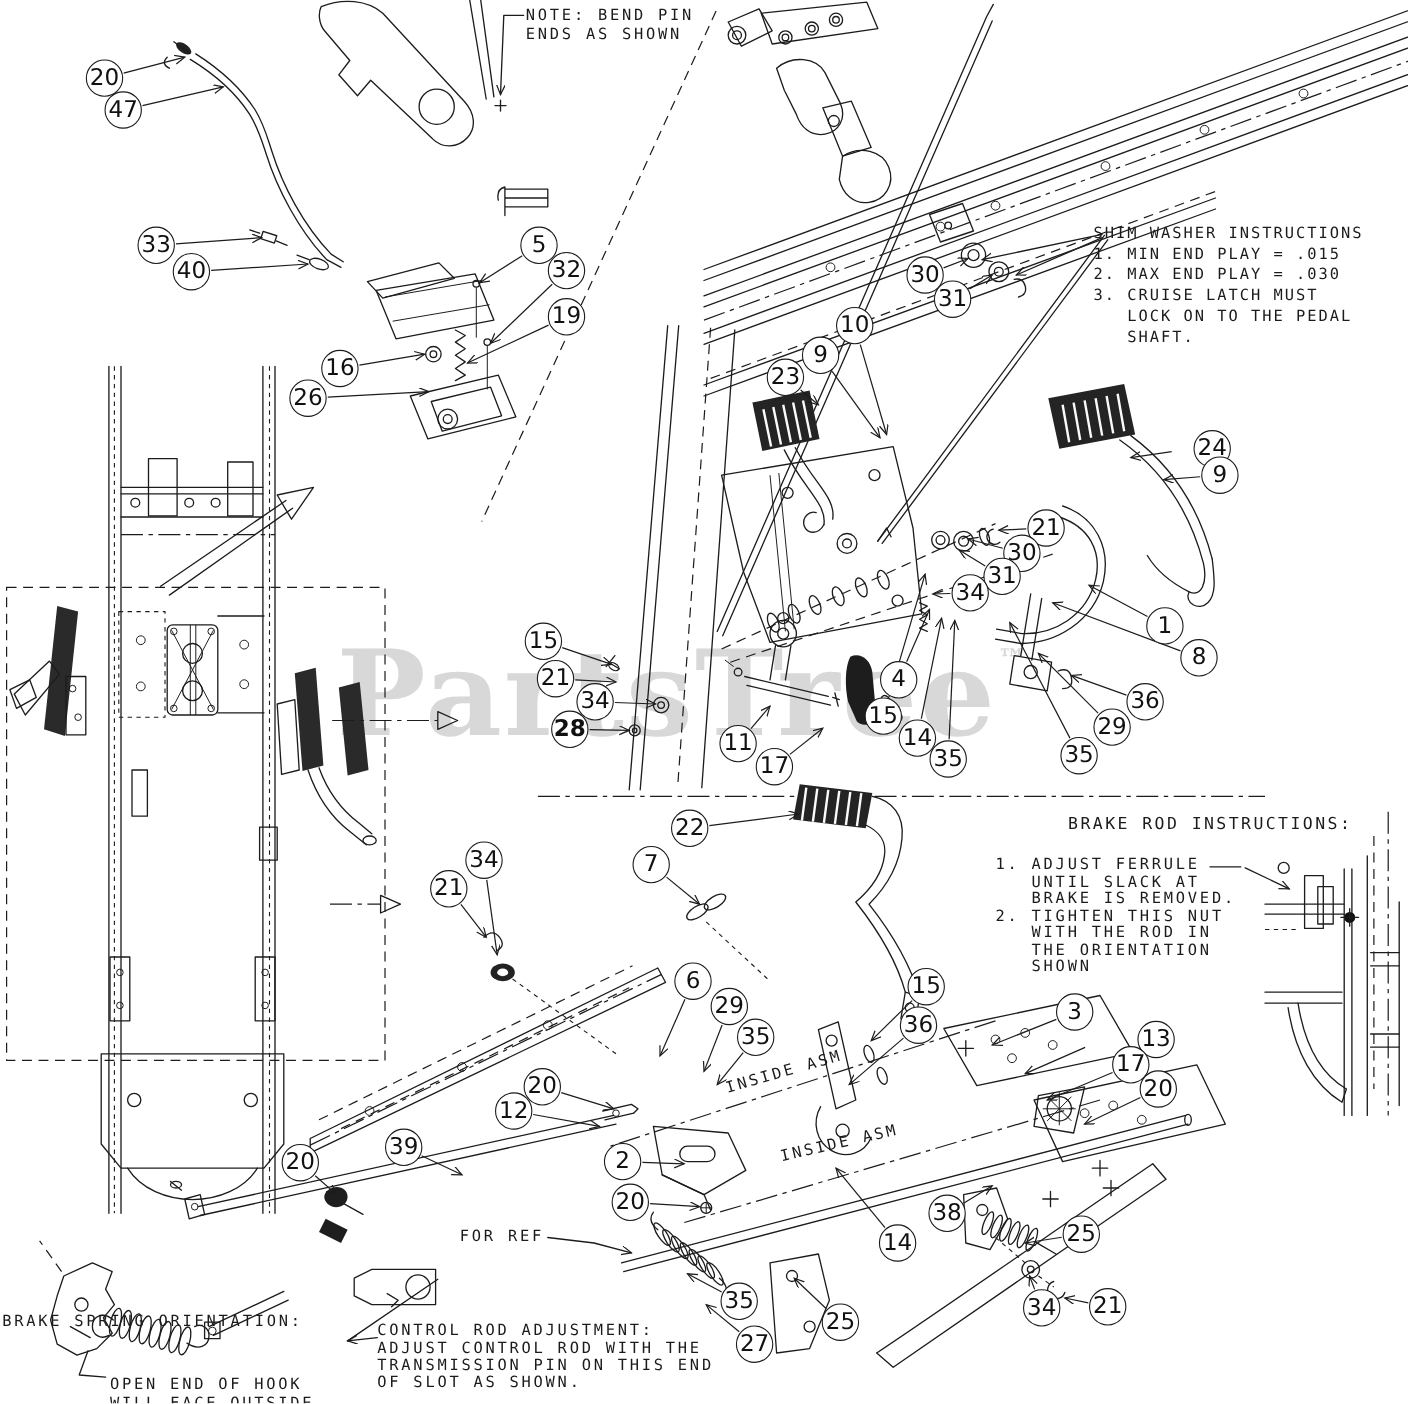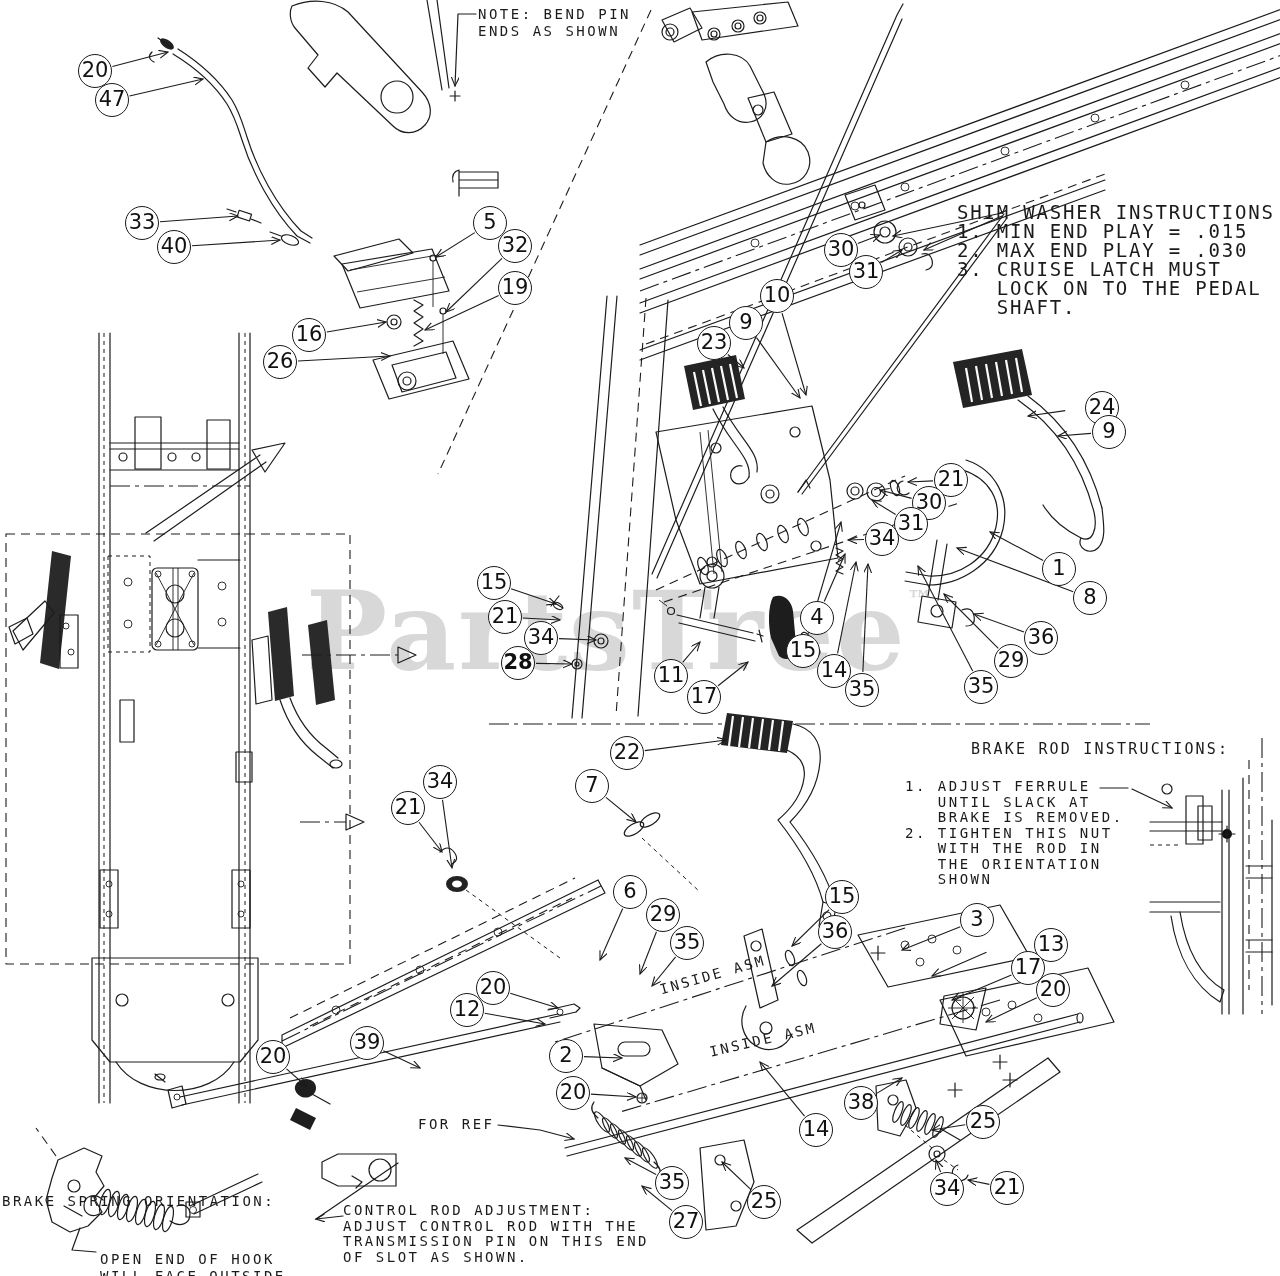--- a/index.html
+++ b/index.html
@@ -498,21 +498,21 @@
       <div class="co" style="left: 966px; top: 1105px;">25</div>
       <div class="co" style="left: 930px; top: 1172px;">34</div>
       <div class="co" style="left: 990px; top: 1171px;">21</div>
       <div class="co" style="left: 655px; top: 1166px;">35</div>
       <div class="co" style="left: 747px; top: 1185px;">25</div>
       <div class="co" style="left: 669px; top: 1205px;">27</div>
     </div>
   <div id="anno-layer">
       <div class="anno" style="left: 478px; top: 6px; line-height: 17px;">NOTE: BEND PIN
 ENDS AS SHOWN</div>
-      <div class="anno" style="left: 957px; top: 203px; font-size: 19px; letter-spacing: 1.8px; line-height: 19px;">SHIM WASHER INSTRUCTIONS
+      <div class="anno" style="left: 994px; top: 203px; font-size: 14px; letter-spacing: 1.8px; line-height: 19px;">SHIM WASHER INSTRUCTIONS
 1. MIN END PLAY = .015
 2. MAX END PLAY = .030
 3. CRUISE LATCH MUST
    LOCK ON TO THE PEDAL
    SHAFT.</div>
       <div class="anno" style="left: 971px; top: 741px; font-size: 15px; letter-spacing: 2.2px;">BRAKE ROD INSTRUCTIONS:</div>
       <div class="anno" style="left: 905px; top: 779px; line-height: 15.5px;">1. ADJUST FERRULE
    UNTIL SLACK AT
    BRAKE IS REMOVED.
 2. TIGHTEN THIS NUT

